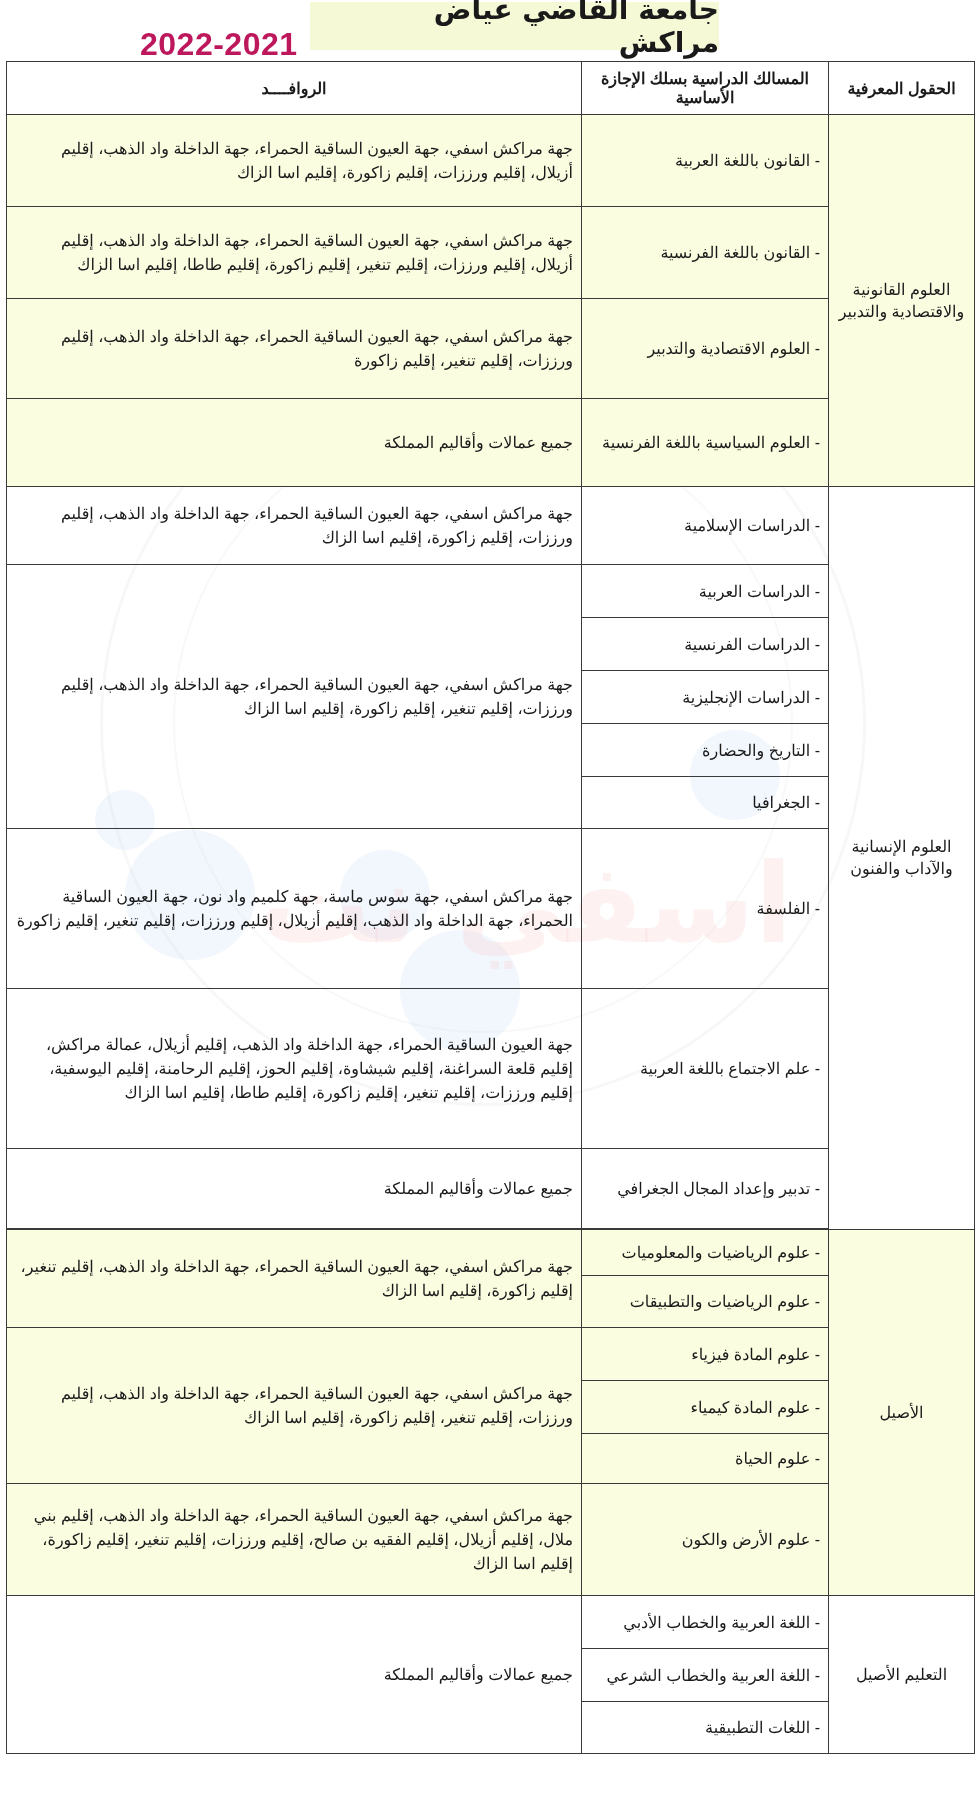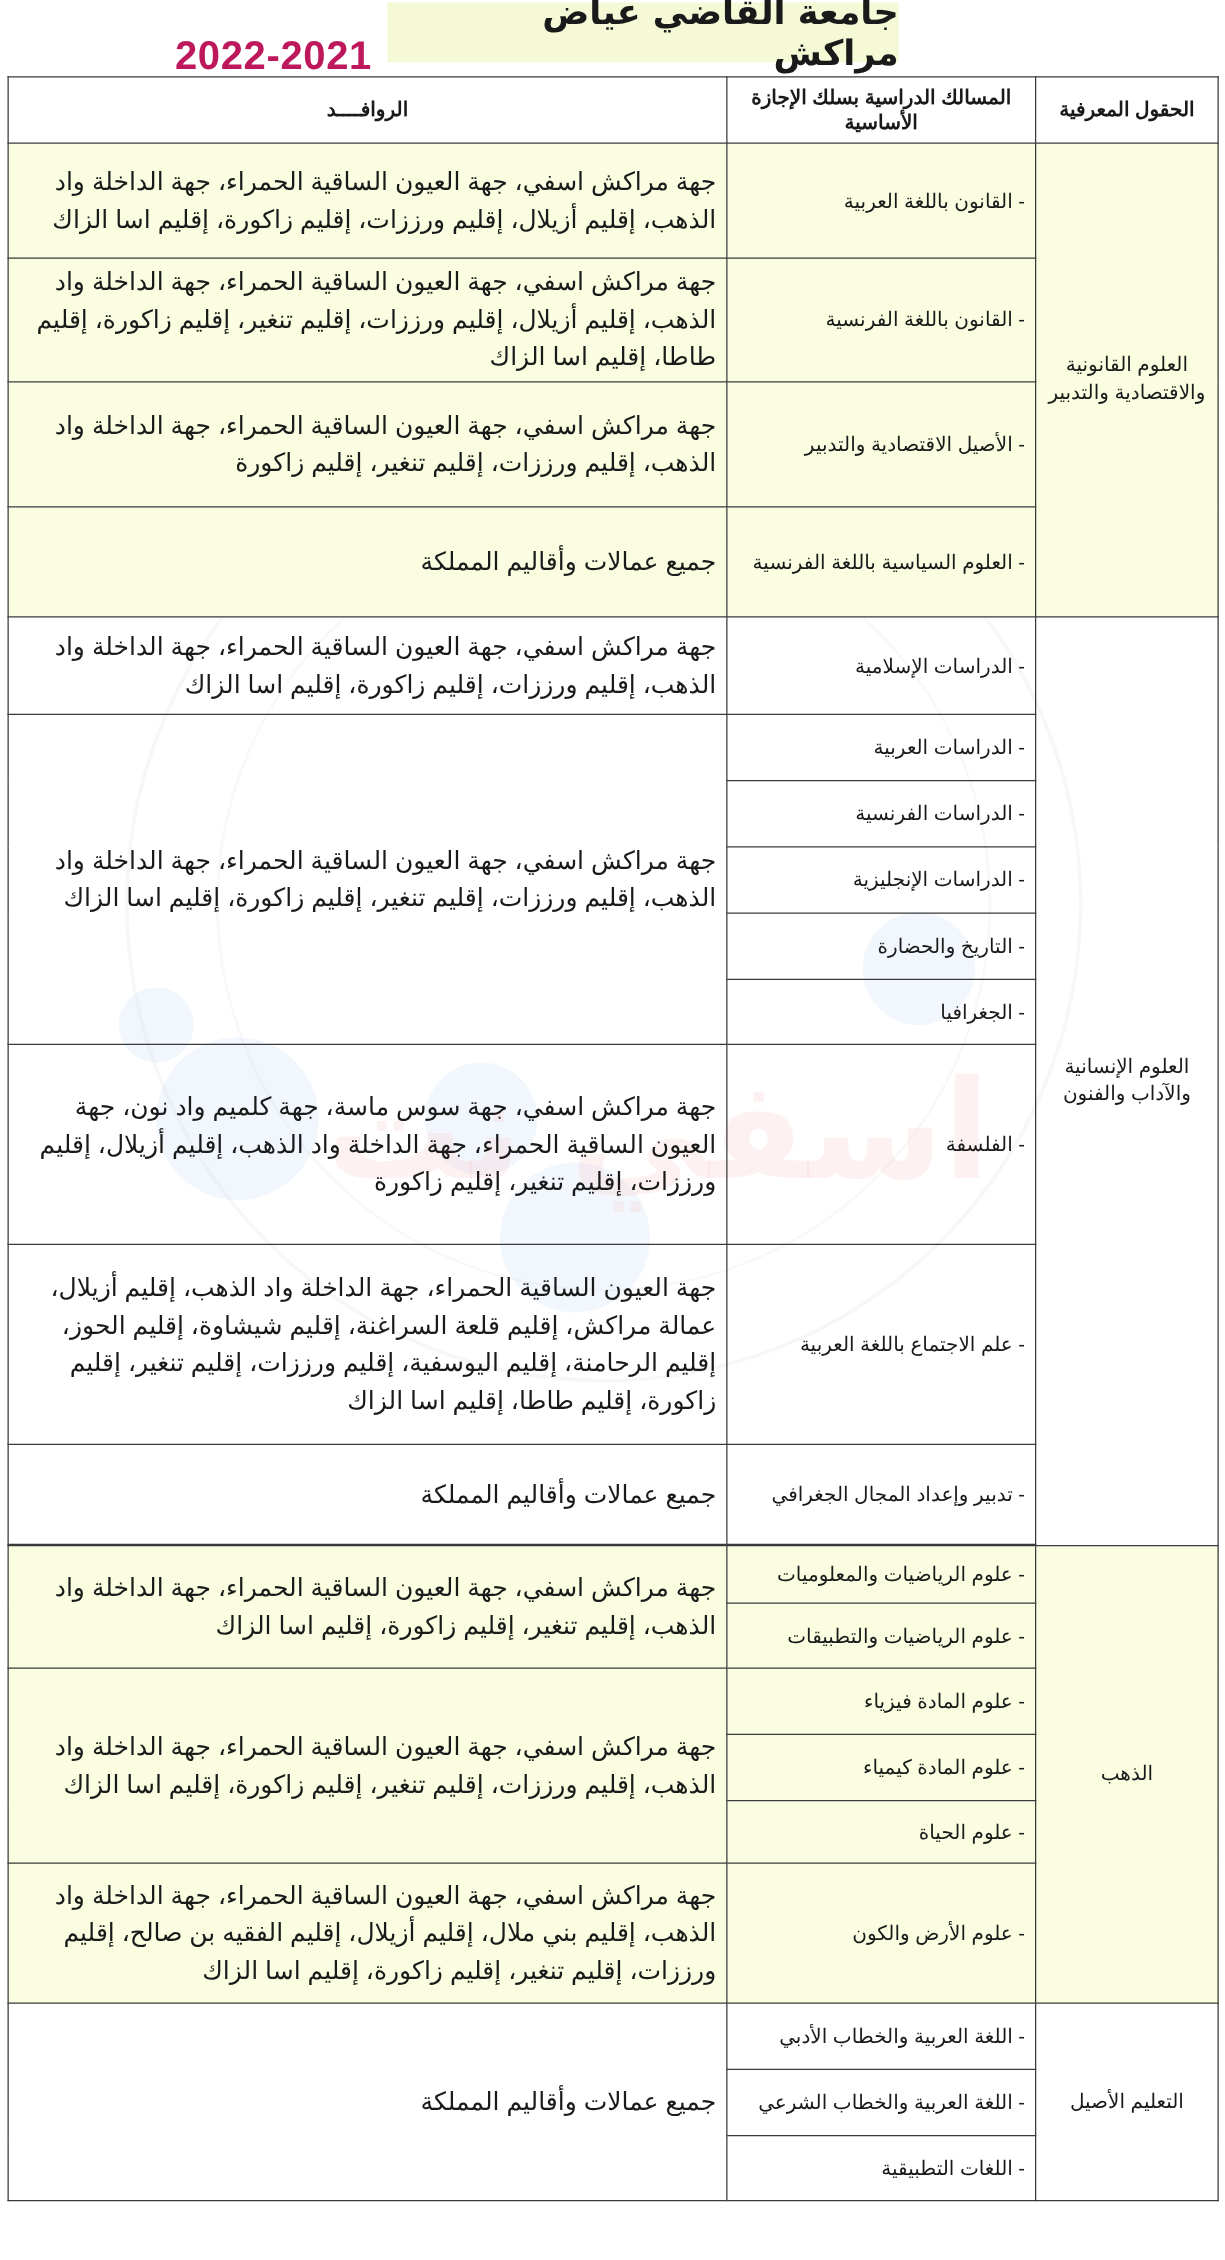--- a/index.html
+++ b/index.html
@@ -44,21 +44,21 @@
   table.main th {
     font-weight:bold; font-size:16px; height:44px; text-align:center; background:#fff;
   }
   col.c-field { width:146px; }
   col.c-track { width:247px; }
   col.c-feeder { width:575px; }
   .yellow { background:#fbfde0; }
   .white { background:rgba(255,255,255,0.6); }
   td.field { text-align:center; font-size:16px; line-height:1.35; }
   td.track { text-align:right; font-size:16px; white-space:nowrap; }
-  td.feeder { text-align:right; font-size:20px; line-height:1.5; }
+  td.feeder { text-align:right; font-size:16px; line-height:1.5; }
 </style>
 </head>
 <body>
 
 <div class="watermark">
     <div class="inner"></div>
   </div>
 <div class="wm-bubble" style="left:95px;top:790px;width:60px;height:60px;"></div>
 <div class="wm-bubble" style="left:125px;top:830px;width:130px;height:130px;"></div>
 <div class="wm-bubble" style="left:340px;top:850px;width:90px;height:90px;"></div>
@@ -87,21 +87,21 @@
     <tr class="yellow" style="height:92px">
       <td class="field" rowspan="4">العلوم القانونية والاقتصادية والتدبير</td>
       <td class="track">- القانون باللغة العربية</td>
       <td class="feeder">جهة مراكش اسفي، جهة العيون الساقية الحمراء، جهة الداخلة واد الذهب، إقليم أزيلال، إقليم ورززات، إقليم زاكورة، إقليم اسا الزاك</td>
     </tr>
     <tr class="yellow" style="height:92px">
       <td class="track">- القانون باللغة الفرنسية</td>
       <td class="feeder">جهة مراكش اسفي، جهة العيون الساقية الحمراء، جهة الداخلة واد الذهب، إقليم أزيلال، إقليم ورززات، إقليم تنغير، إقليم زاكورة، إقليم طاطا، إقليم اسا الزاك</td>
     </tr>
     <tr class="yellow" style="height:100px">
-      <td class="track">- الأصيل الاقتصادية والتدبير</td>
+      <td class="track">- العلوم الاقتصادية والتدبير</td>
       <td class="feeder">جهة مراكش اسفي، جهة العيون الساقية الحمراء، جهة الداخلة واد الذهب، إقليم ورززات، إقليم تنغير، إقليم زاكورة</td>
     </tr>
     <tr class="yellow" style="height:88px">
       <td class="track">- العلوم السياسية باللغة الفرنسية</td>
       <td class="feeder">جميع عمالات وأقاليم المملكة</td>
     </tr>
 
     <tr class="white" style="height:78px">
       <td class="field" rowspan="10">العلوم الإنسانية والآداب والفنون</td>
       <td class="track">- الدراسات الإسلامية</td>
@@ -134,21 +134,21 @@
     <tr class="white" style="height:80px">
       <td class="track">- تدبير وإعداد المجال الجغرافي</td>
       <td class="feeder">جميع عمالات وأقاليم المملكة</td>
     </tr>
     <tr style="height:0">
         <td class="track" style="padding:0;border:none"></td>
         <td style="padding:0;border:none"></td>
       </tr>
 
     <tr class="yellow" style="height:46px">
-      <td class="field" rowspan="6">الذهب</td>
+      <td class="field" rowspan="6">الأصيل</td>
       <td class="track">- علوم الرياضيات والمعلوميات</td>
       <td class="feeder" rowspan="2">جهة مراكش اسفي، جهة العيون الساقية الحمراء، جهة الداخلة واد الذهب، إقليم تنغير، إقليم زاكورة، إقليم اسا الزاك</td>
     </tr>
     <tr class="yellow" style="height:52px">
       <td class="track">- علوم الرياضيات والتطبيقات</td>
     </tr>
     <tr class="yellow" style="height:53px">
       <td class="track">- علوم المادة فيزياء</td>
       <td class="feeder" rowspan="3">جهة مراكش اسفي، جهة العيون الساقية الحمراء، جهة الداخلة واد الذهب، إقليم ورززات، إقليم تنغير، إقليم زاكورة، إقليم اسا الزاك</td>
     </tr>

